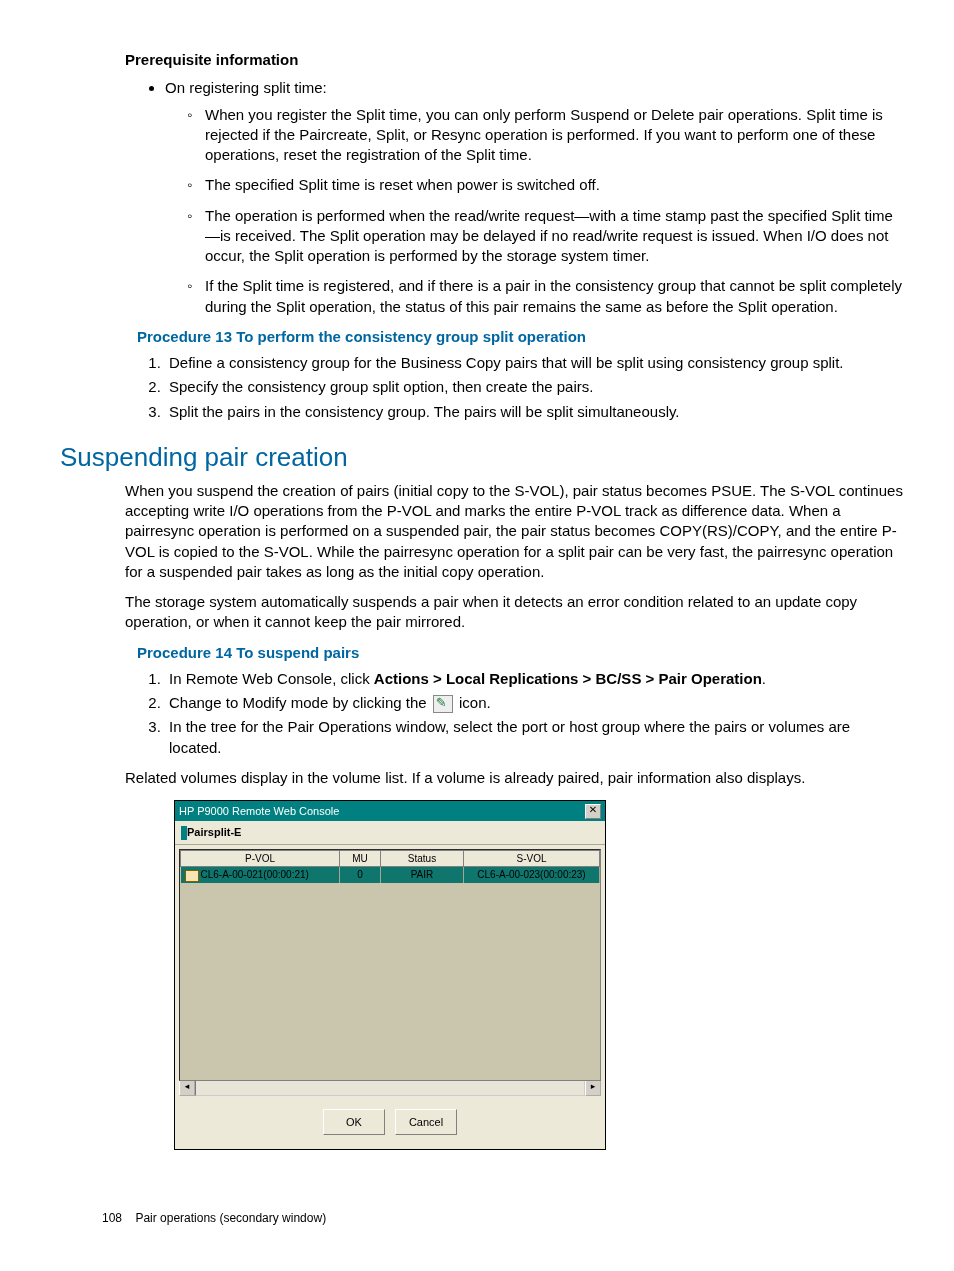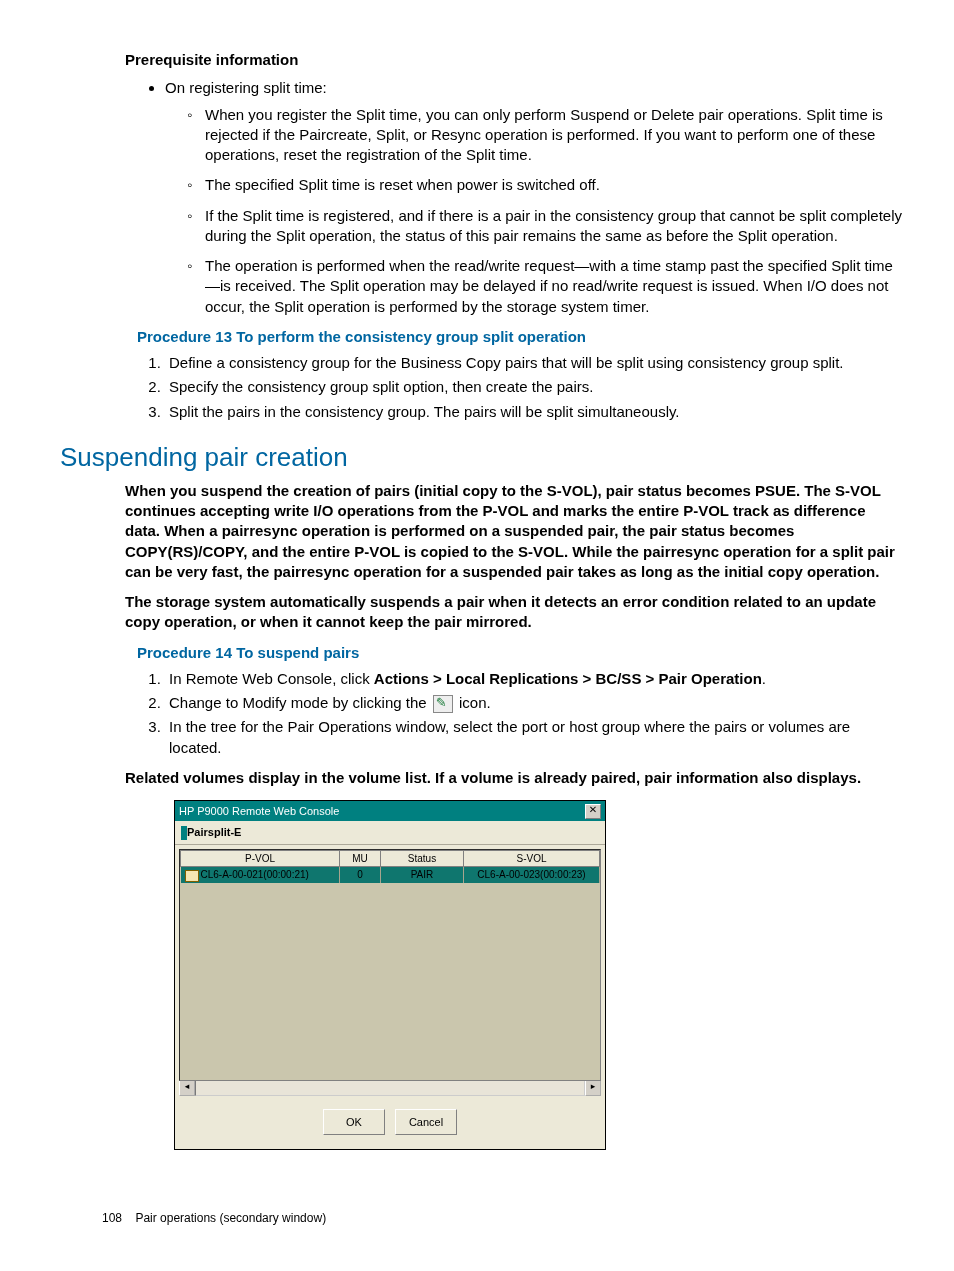--- a/index.html
+++ b/index.html
@@ -17,21 +17,21 @@
   h3.bold-heading { font-weight: bold; font-size: 15px; margin: 0 0 8px 0; }
   ul.outer { list-style: disc; padding-left: 40px; margin: 4px 0 10px 0; }
   ul.outer > li { margin-bottom: 4px; }
   ul.inner { list-style: none; padding-left: 40px; margin: 6px 0 0 0; }
   ul.inner > li { position: relative; margin-bottom: 10px; padding-left: 0; }
   ul.inner > li::before { content: "\25E6"; position: absolute; left: -18px; top: 0; }
   h4.proc { color: #0066a1; font-weight: bold; font-size: 15px; margin: 10px 0 6px 12px; }
   ol.proc-list { padding-left: 40px; margin: 0 0 10px 0; }
   ol.proc-list > li { margin-bottom: 4px; padding-left: 4px; }
   h2.section { color: #0066a1; font-weight: normal; font-size: 26px; margin: 18px 0 6px 0; }
-  p.body { margin: 0 0 10px 0; font-weight: bold; }
+  p.body { margin: 0 0 10px 0; }
   .inline-icon {
     display: inline-block; width: 18px; height: 16px;
     border: 1px solid #888; background: #eee;
     vertical-align: middle; position: relative; margin: 0 2px;
   }
   .inline-icon::after {
     content: "\270E"; position: absolute; left: 2px; top: -2px;
     font-size: 13px; color: #1b7b3a;
   }
   .related-indent { margin-left: 36px; }
@@ -96,22 +96,22 @@
 <body>
 
 <div class="content">
   <h3 class="bold-heading">Prerequisite information</h3>
   <ul class="outer">
     <li>
       <span>On registering split time:</span>
       <ul class="inner">
         <li>When you register the Split time, you can only perform Suspend or Delete pair operations. Split time is rejected if the Paircreate, Split, or Resync operation is performed. If you want to perform one of these operations, reset the registration of the Split time.</li>
         <li>The specified Split time is reset when power is switched off.</li>
+        <li>The operation is performed when the read/write request—with a time stamp past the specified Split time—is received. The Split operation may be delayed if no read/write request is issued. When I/O does not occur, the Split operation is performed by the storage system timer.</li>
         <li>If the Split time is registered, and if there is a pair in the consistency group that cannot be split completely during the Split operation, the status of this pair remains the same as before the Split operation.</li>
-        <li>The operation is performed when the read/write request—with a time stamp past the specified Split time—is received. The Split operation may be delayed if no read/write request is issued. When I/O does not occur, the Split operation is performed by the storage system timer.</li>
       </ul>
     </li>
   </ul>
 
   <h4 class="proc">Procedure 13 To perform the consistency group split operation</h4>
   <ol class="proc-list">
     <li>Define a consistency group for the Business Copy pairs that will be split using consistency group split.</li>
     <li>Specify the consistency group split option, then create the pairs.</li>
     <li>Split the pairs in the consistency group. The pairs will be split simultaneously.</li>
   </ol>

